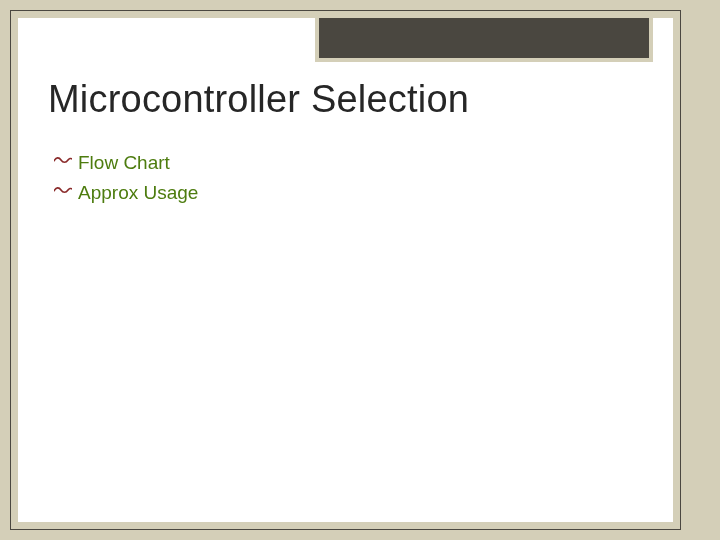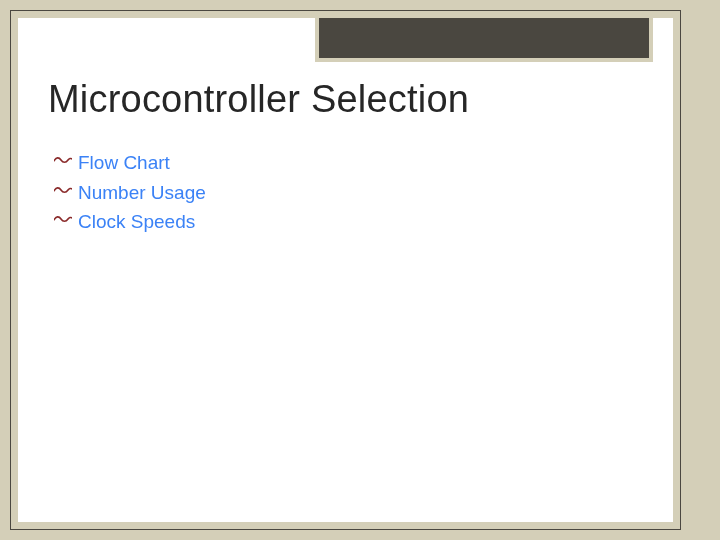--- a/index.html
+++ b/index.html
@@ -2,21 +2,21 @@
 <html><head>
 <meta charset="utf-8">
 <style>
   html,body{margin:0;padding:0;width:720px;height:540px;background:#d4cfb8;font-family:"Segoe UI","Helvetica Neue",Arial,sans-serif;}
   .stage{position:relative;width:691px;height:540px;overflow:hidden;}
   .outer-border{position:absolute;inset:10px;border:1px solid #4a4740;pointer-events:none;}
   .panel{position:absolute;left:18px;top:18px;right:18px;bottom:18px;background:#ffffff;}
   .accent-box{position:absolute;top:0;right:24px;width:330px;height:40px;background:#4a4740;outline:4px solid #d4cfb8;}
   .content{position:absolute;left:30px;right:30px;top:60px;}
   .title{font-size:38px;font-weight:400;color:#262626;margin:0 0 28px 0;letter-spacing:.2px;}
-  ul.bullets{list-style:none;margin:0;padding:0 0 0 6px;color:#3b82f6;}
+  ul.bullets{list-style:none;margin:0;padding:0 0 0 6px;color:#4d7c0f;}
   ul.bullets li{font-size:19px;line-height:1.45;margin:0 0 2px 0;display:flex;align-items:flex-start;}
   ul.bullets li .bi{flex:0 0 auto;margin-right:6px;color:#8a2a2a;line-height:1.45;}
   ul.bullets li .bi svg{display:block;margin-top:5px;}
   ul.bullets li .txt{flex:1 1 auto;}
 </style>
 </head>
 <body>
 
 <div class="stage">
   <div class="panel">
@@ -31,27 +31,19 @@
               </svg>
           </span>
           <span class="txt">Flow Chart</span>
         </li>
         <li>
           <span class="bi">
             <svg width="18" height="12" viewBox="0 0 18 12">
                 <path d="M0 7 C2 3 5 3 7 6 C9 9 12 9 14 6 C15 4.5 17 4 18 5" stroke="#8a2a2a" stroke-width="1.6" fill="none" stroke-linecap="round"></path>
               </svg>
           </span>
-          <span class="txt">Number Usage</span>
-        </li>
-        <li>
-          <span class="bi">
-            <svg width="18" height="12" viewBox="0 0 18 12">
-                <path d="M0 7 C2 3 5 3 7 6 C9 9 12 9 14 6 C15 4.5 17 4 18 5" stroke="#8a2a2a" stroke-width="1.6" fill="none" stroke-linecap="round"></path>
-              </svg>
-          </span>
-          <span class="txt">Clock Speeds</span>
+          <span class="txt">Approx Usage</span>
         </li>
       </ul>
     </div>
   </div>
   <div class="outer-border"></div>
 </div>
 
 </body></html>

